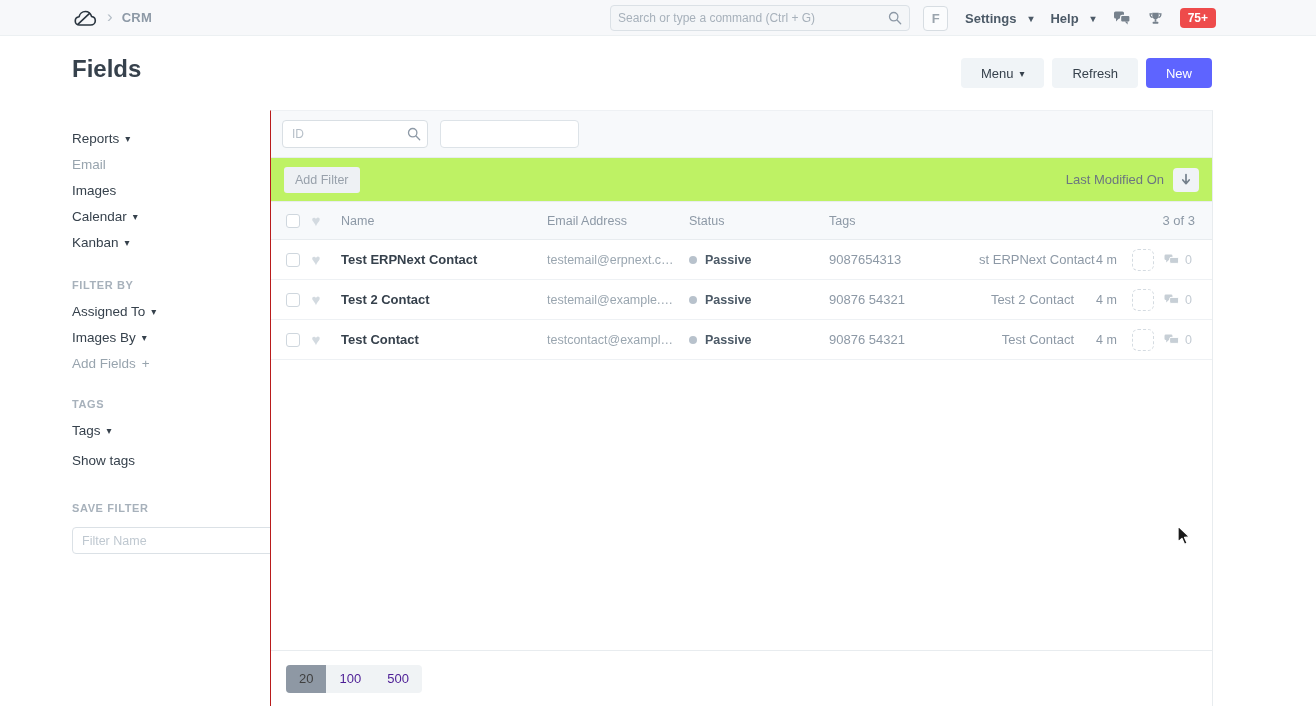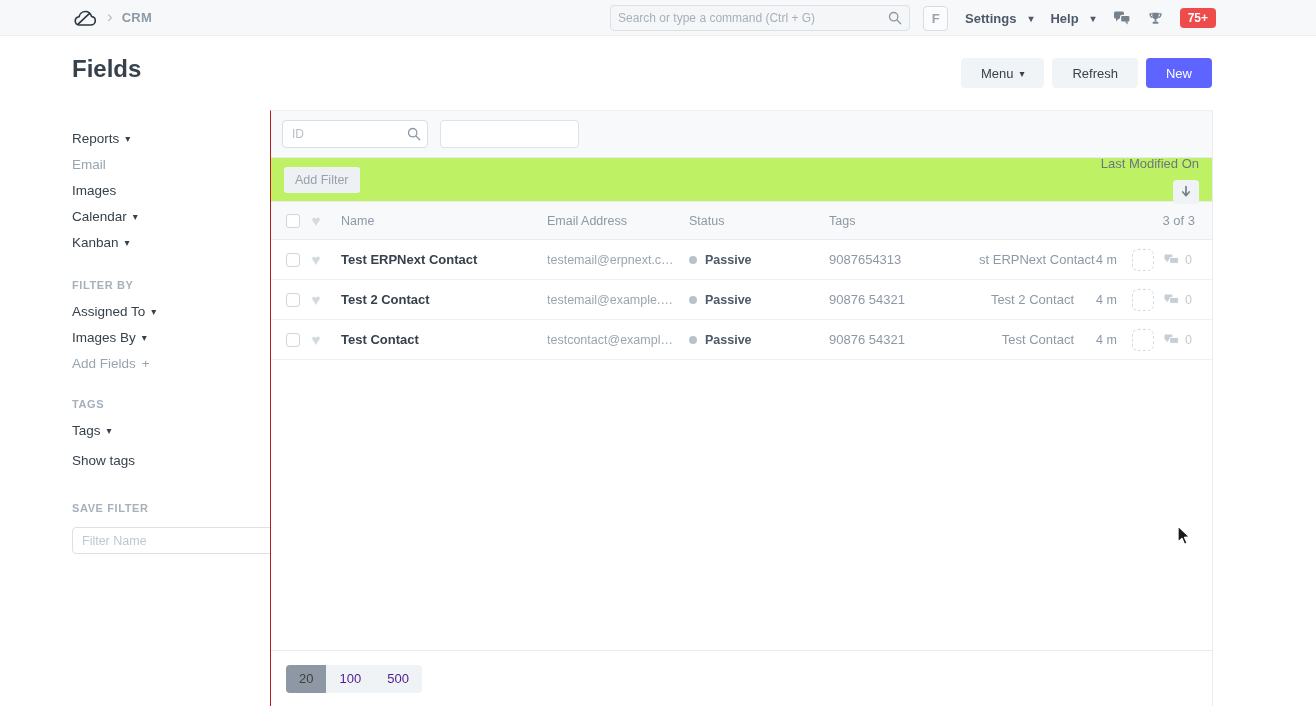--- a/index.html
+++ b/index.html
@@ -86,21 +86,21 @@
   .value-filter { width:139px; height:28px; border:1px solid #dde3e8; border-radius:4px; background:#fff; }
 
   .filter-row2 {
     height:44px; background:#bef264; border-bottom:1px solid #e8ecef;
     display:flex; align-items:center; padding:0 13px;
   }
   .add-filter-btn {
     background:#eef1f4; color:#98a1ab; font-size:12.5px; padding:6px 11px;
     border:none; border-radius:3px; cursor:pointer; font-family:"Liberation Sans", sans-serif;
   }
-  .sort-area { margin-left:auto; display:flex; align-items:flex-end; gap:9px;flex-direction:column; }
+  .sort-area { margin-left:auto; display:flex; align-items:center; gap:9px; }
   .sort-label { font-size:13px; color:#6c7680; cursor:pointer; }
   .sort-btn {
     width:26px; height:24px; background:#f0f3f6; border:none; border-radius:4px;
     display:flex; align-items:center; justify-content:center; cursor:pointer;
   }
 
   .list-header {
     height:38px; background:#f7f9fb; border-bottom:1px solid #e8ecef;
     display:flex; align-items:center; font-size:12.5px; color:#8d99a6;
   }

